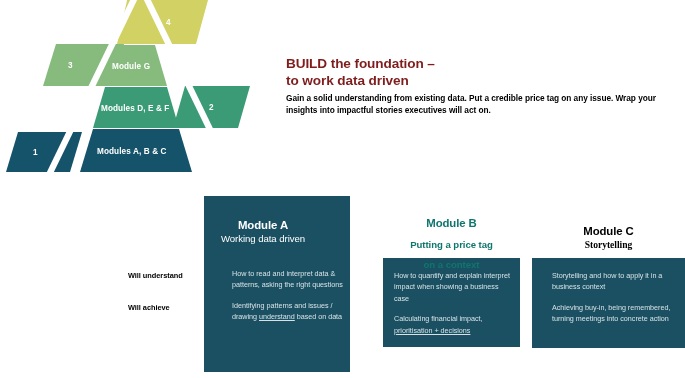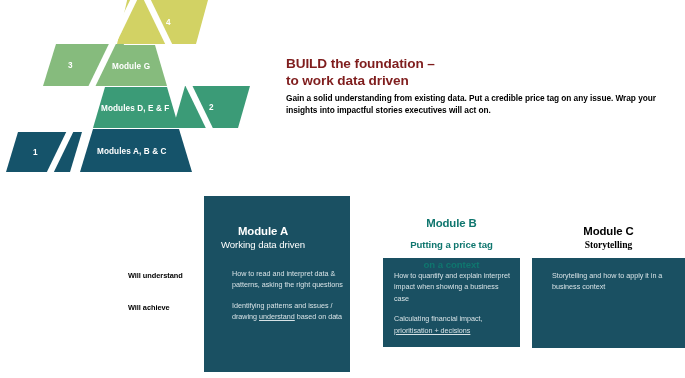--- a/index.html
+++ b/index.html
@@ -100,21 +100,21 @@
   }
   .module-head .m-sub {
     font-size: 9.6px;
     font-weight: normal;
     line-height: 1.26;
     letter-spacing: -0.05px;
   }
   
   #module-head-a {
     left: 204px;
-    top: 225px;
+    top: 219px;
     width: 118px;
     color: #ffffff;
   }
   
   #module-head-b {
     left: 383px;
     top: 217px;
     width: 137px;
     color: #0f766e;
   }
@@ -212,15 +212,16 @@
     <p><span>Identifying patterns and issues / drawing </span><span class="u">understand</span><span> based on data</span></p>
   </div>
 
   <div class="module-body" id="module-body-b">
     <p>How to quantify and explain interpret impact when showing a business case</p>
     <p><span>Calculating financial impact, </span><span class="u">prioritisation + decisions</span><span></span></p>
   </div>
 
   <div class="module-body" id="module-body-c">
     <p>Storytelling and how to apply it in a business context</p>
+    <p><span>Achieving buy-in, being remembered, turning meetings into concrete action</span><span class="u"></span><span></span></p>
   </div>
 
 </div>
 
 </body></html>

